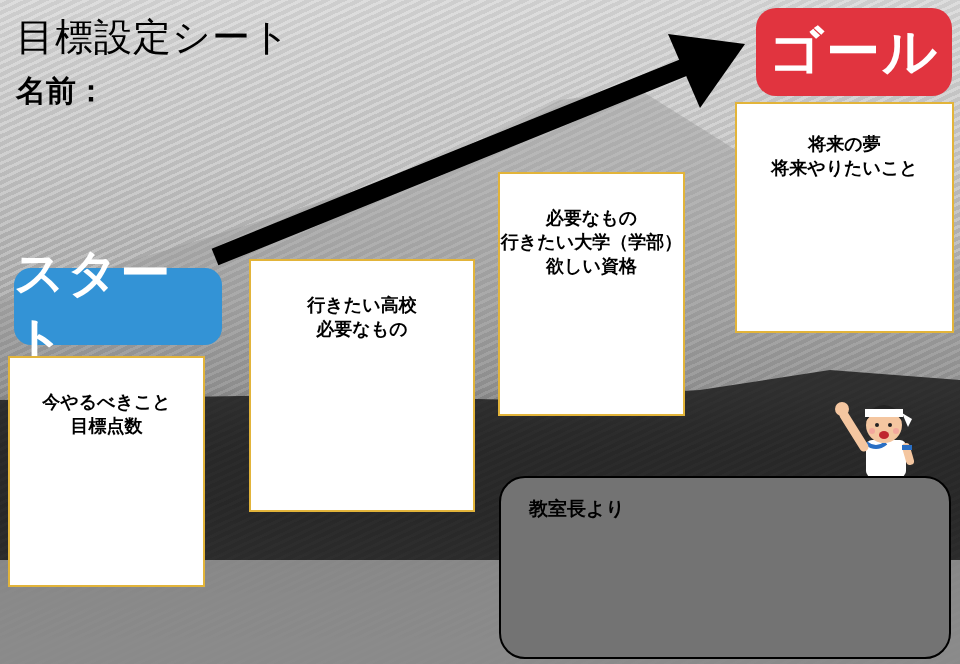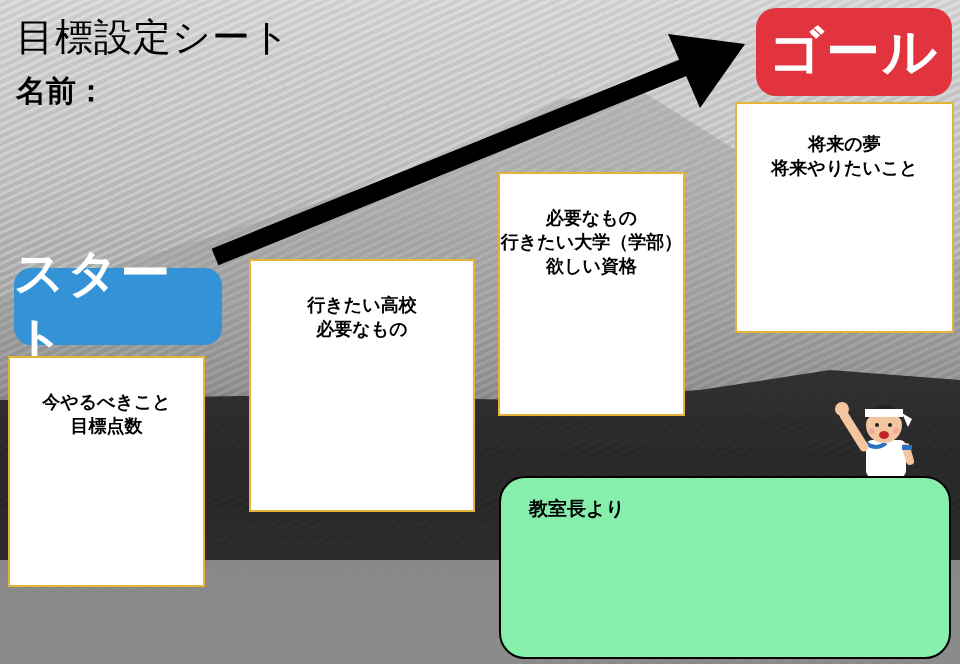--- a/index.html
+++ b/index.html
@@ -14,21 +14,21 @@
   .title { position:absolute; left:16px; top:14px; font-weight:normal; font-size:38px; line-height:46px; color:#000; letter-spacing:1px; }
   .name-label { position:absolute; left:16px; top:68px; font-weight:bold; font-size:30px; line-height:46px; color:#000; }
   .badge { position:absolute; border-radius:18px; color:#fff; font-weight:bold; display:flex; align-items:center; justify-content:center; letter-spacing:2px; }
   .badge-start { left:14px; top:268px; width:208px; height:77px; background:#3393d6; font-size:50px;border-radius:17px; }
   .badge-goal { left:756px; top:8px; width:196px; height:88px; background:#e1343f; font-size:54px;border-radius:20px; }
   .box { position:absolute; background:#fff; border:2px solid #e2b43a; box-sizing:border-box; text-align:center; font-weight:bold; font-size:18px; line-height:24px; color:#000; padding-top:8px; white-space:pre-line; }
   .box1 { left:8px; top:356px; width:197px; height:231px; }
   .box2 { left:249px; top:259px; width:226px; height:253px; }
   .box3 { left:498px; top:172px; width:187px; height:244px; }
   .box4 { left:735px; top:102px; width:219px; height:231px; padding-top:4px; }
-  .comment { position:absolute; left:499px; top:476px; width:452px; height:183px; background:#86efac; border:2px solid #000; border-radius:26px; box-sizing:border-box; }
+  .comment { position:absolute; left:499px; top:476px; width:452px; height:183px; background:#737373; border:2px solid #000; border-radius:26px; box-sizing:border-box; }
   .comment-label { position:absolute; left:28px; top:18px; font-weight:bold; font-size:19px; color:#000; }
   .arrow { position:absolute; left:0; top:0; width:960px; height:664px; pointer-events:none; }
   .character { position:absolute; left:826px; top:385px; width:92px; height:92px; }
 </style>
 </head>
 <body>
 
 <div class="bg">
   <svg class="mountain" viewBox="0 0 960 664">
     <path d="M0,300 L200,240 L420,170 L560,100 L640,90 L720,140 L860,230 L960,260 L960,664 L0,664 Z" fill="#9a9a9a" opacity="0.45"></path>

